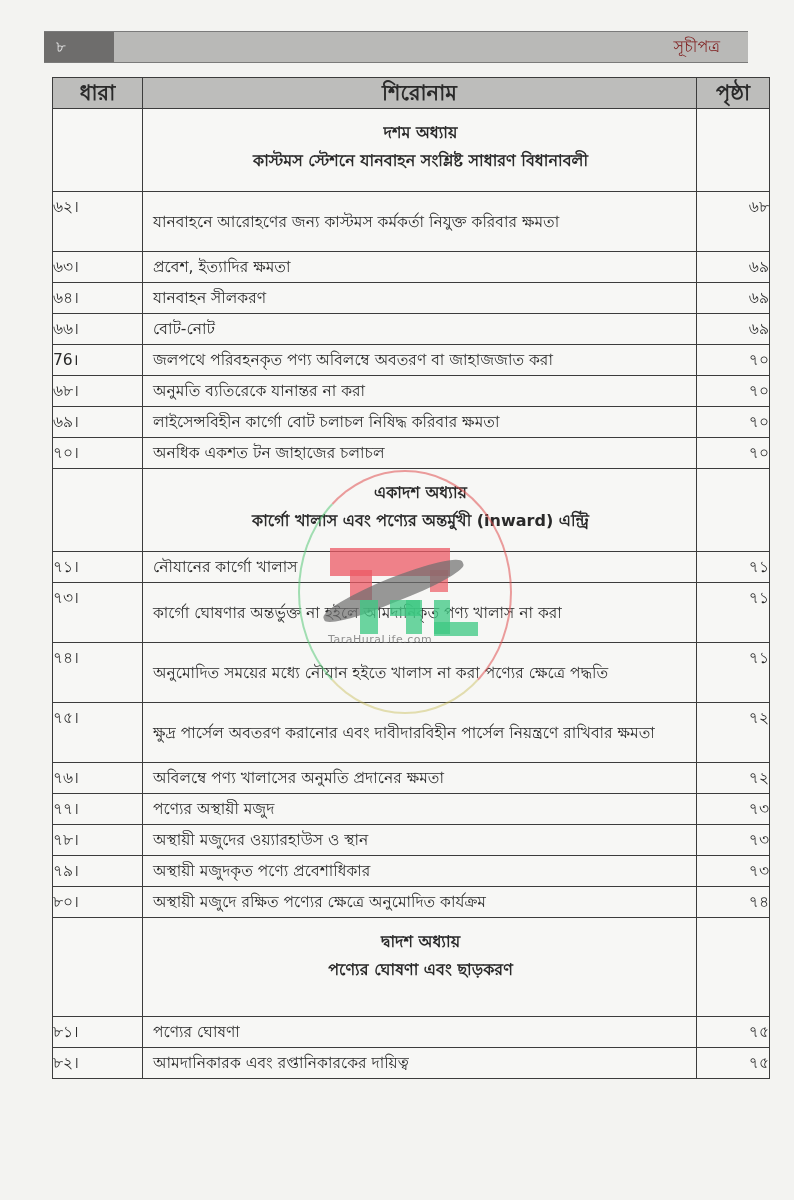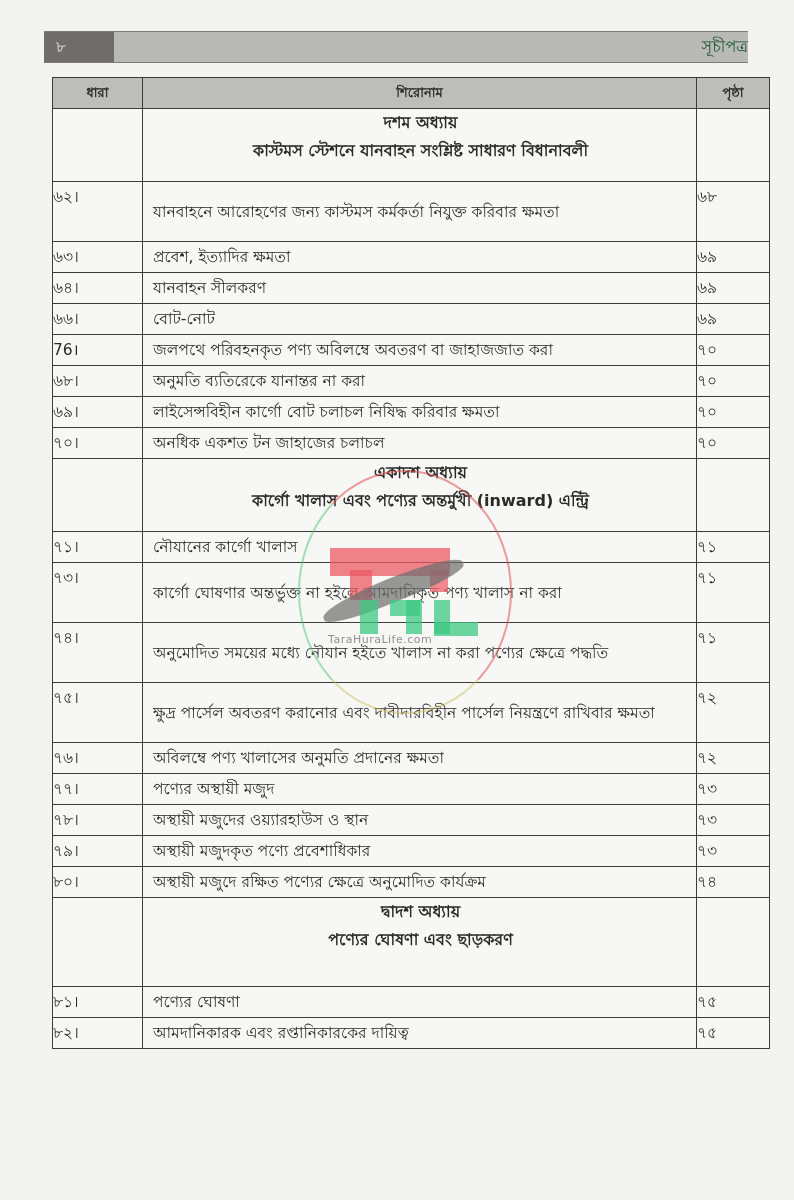--- a/index.html
+++ b/index.html
@@ -14,49 +14,49 @@
       position: absolute; left: 44px; top: 31px; width: 704px; height: 30px;
       background: #b9b9b7; border-top: 1px solid #7a7a7a; border-bottom: 1px solid #7a7a7a;
       display: flex; align-items: center;
     }
     .page-num {
       width: 70px; height: 30px; background: #6e6d6c; color: #e6e6e6;
       display: flex; align-items: center; padding-left: 12px; box-sizing: border-box;
       font-size: 15px;
     }
     .page-section {
-      margin-left: auto; padding-right: 0; font-size: 16px; color: #14532d;
+      margin-left: auto; padding-right: 28px; font-size: 16px; color: #7f1d1d;
     }
     .toc-table {
       position: absolute; left: 52px; top: 77px; width: 717px;
       border-collapse: collapse; table-layout: fixed;
       background: #f7f7f5;
     }
     .toc-table col.c1 { width: 90px; }
     .toc-table col.c2 { width: 554px; }
     .toc-table col.c3 { width: 73px; }
     .toc-table th, .toc-table td {
       border: 1.5px solid #3c3c3c;
       padding: 0;
       font-size: 15.5px;
       line-height: 30px;
       vertical-align: middle;
     }
     .toc-table th {
-      background: #bdbdbb; font-weight: bold; height: 30px; font-size: 13px;
+      background: #bdbdbb; font-weight: bold; height: 30px; font-size: 21px;
       color: #2a2a2a;
     }
     td.sec { vertical-align: top; padding-top: 0; }
     td.title { padding: 0 8px 0 10px; text-align: justify; }
-    td.pg { text-align: left; vertical-align: top; }
+    td.pg { text-align: right; vertical-align: top; }
     tr.row1 td { height: 29px; }
     tr.row2 td.title { line-height: 30px; }
     tr.row2 td { height: 59px; }
     tr.chapter td { height: 72px; }
-    tr.chapter td.title { text-align: center; font-weight: bold; font-size: 16px; line-height: 28px; padding-top: 0; vertical-align: top; }
+    tr.chapter td.title { text-align: center; font-weight: bold; font-size: 16px; line-height: 28px; padding-top: 10px; vertical-align: top; }
     tr.chapter .ch-name { display: block; }
     tr.chapter .ch-subtitle { display: block; }
     tr.chapter.tall td { height: 88px; }
     .watermark {
       position: absolute; left: 298px; top: 470px; width: 210px; height: 240px;
       border-radius: 50%;
       border: 2px solid rgba(225, 80, 80, 0.55);
       border-left-color: rgba(90, 200, 120, 0.55);
       border-bottom-color: rgba(200, 190, 90, 0.45);
       pointer-events: none;

